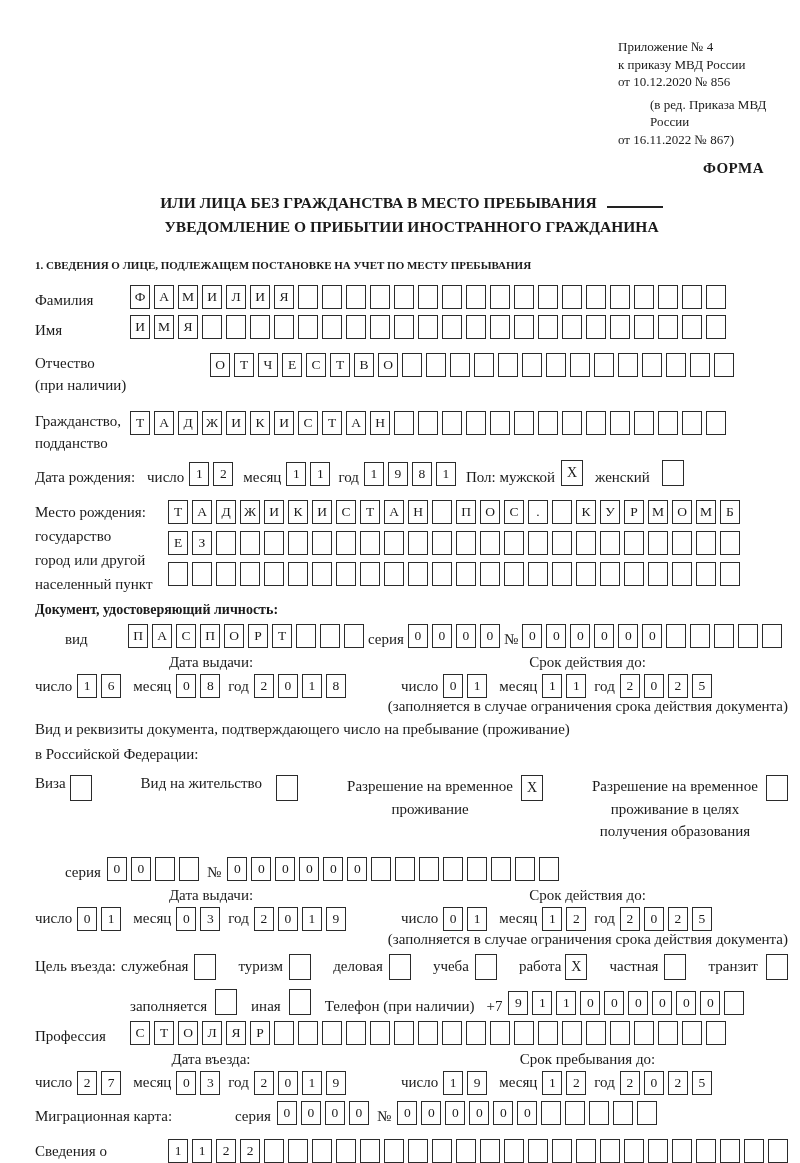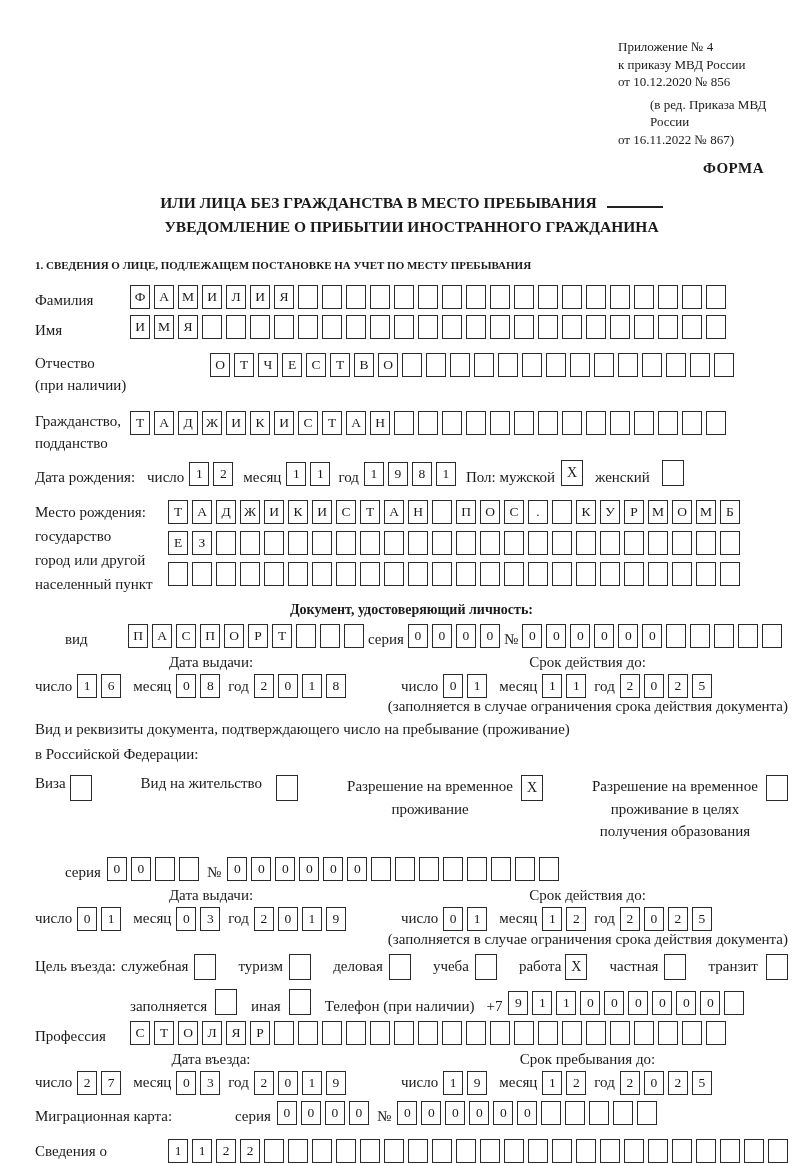--- a/index.html
+++ b/index.html
@@ -40,21 +40,21 @@
   .w130 { width: 133px; flex-shrink: 0; }
   .w175 { width: 175px; flex-shrink: 0; }
   .w200 { width: 200px; flex-shrink: 0; }
   .ml4 { margin-left: 4px; } .ml6 { margin-left: 6px; } .ml8 { margin-left: 8px; }
   .ml10 { margin-left: 10px; } .ml12 { margin-left: 12px; } .ml14 { margin-left: 14px; }
   .ml30 { margin-left: 30px; } .mr4 { margin-right: 4px; } .mr6 { margin-right: 6px; }
   .lbl-col div { height: 24px; line-height: 24px; }
   .cell-stack { display: flex; flex-direction: column; gap: 7px; }
   .two { line-height: 1.45; }
 
-  .doc-head { text-align: center; font-weight: bold; font-size: 14px; margin: 0 0 6px 0; }
+  .doc-head { text-align: left; font-weight: bold; font-size: 14px; margin: 0 0 6px 0; }
   .vid-label { margin-left: 30px; width: 63px; flex-shrink: 0; }
 
   .date-pair { display: flex; margin: 2px 0 6px 0; }
   .dcol-l { width: 352px; flex-shrink: 0; }
   .dcol-r { flex: 1; }
   .dhead { text-align: center; margin-bottom: 3px; }
   .dline { display: flex; align-items: center; }
   .dl { margin-right: 5px; }
   .dnote { font-size: 15px; text-align: right; margin-top: 0; white-space: nowrap; }
 

